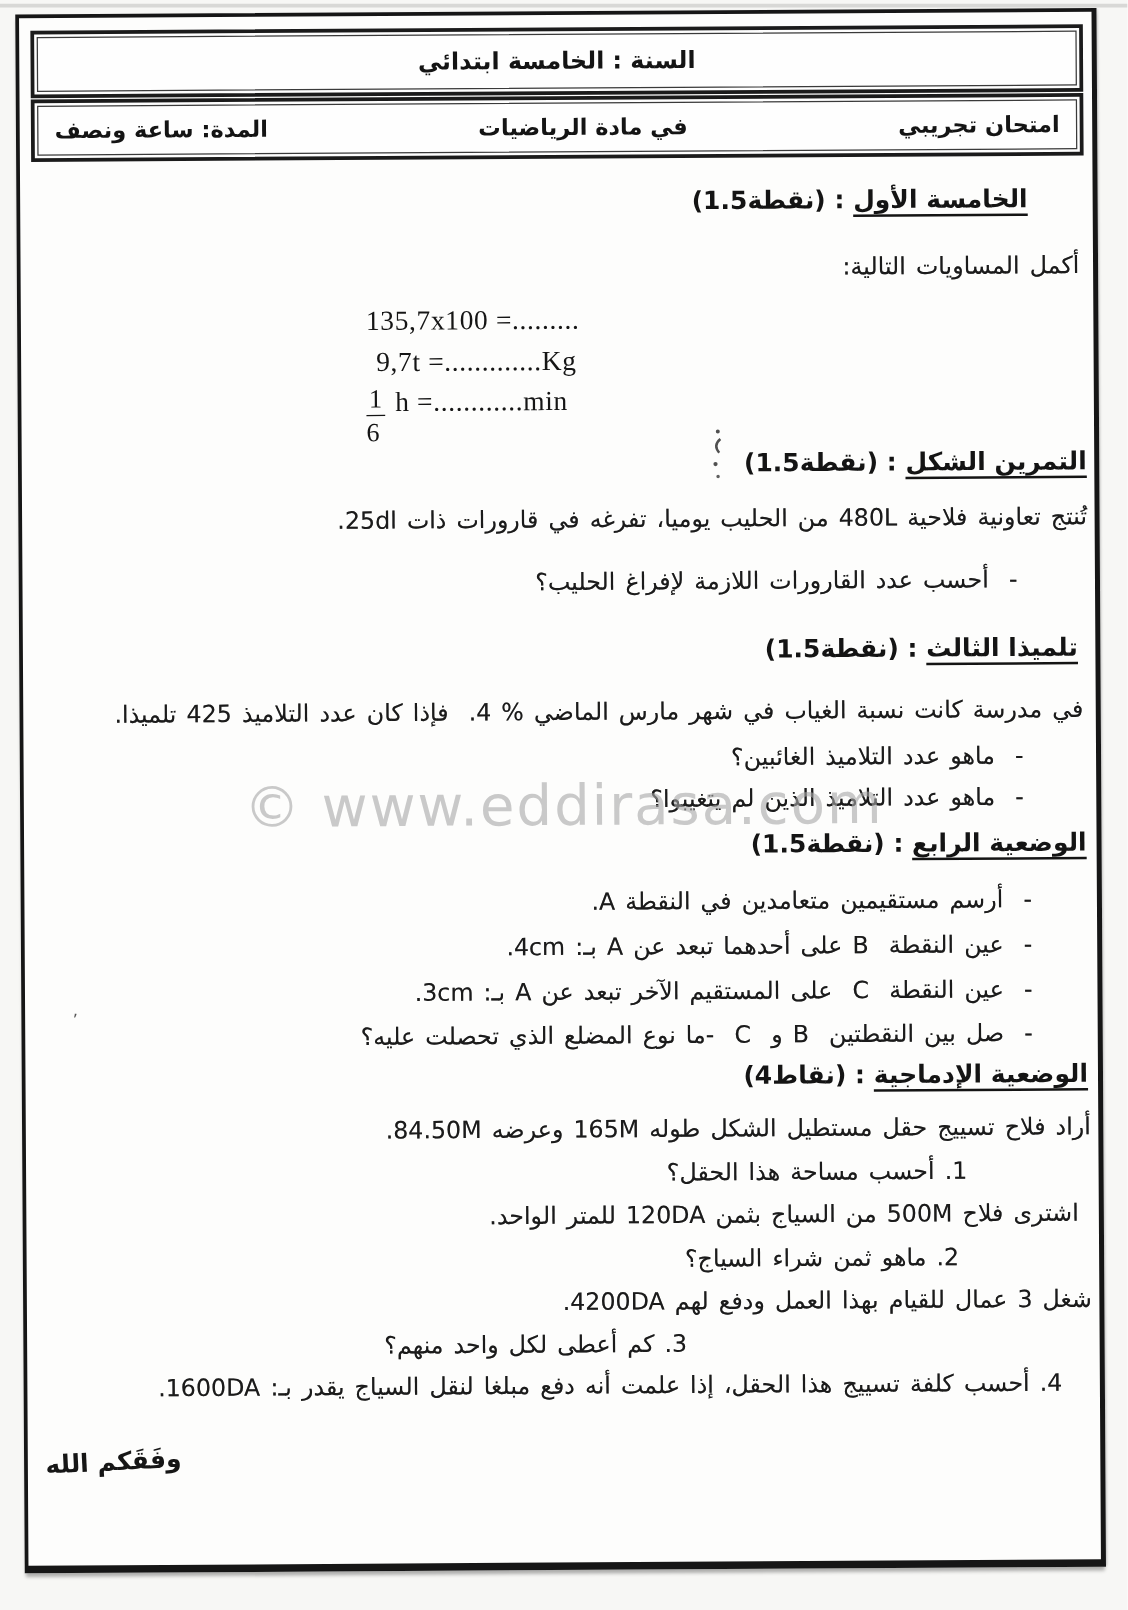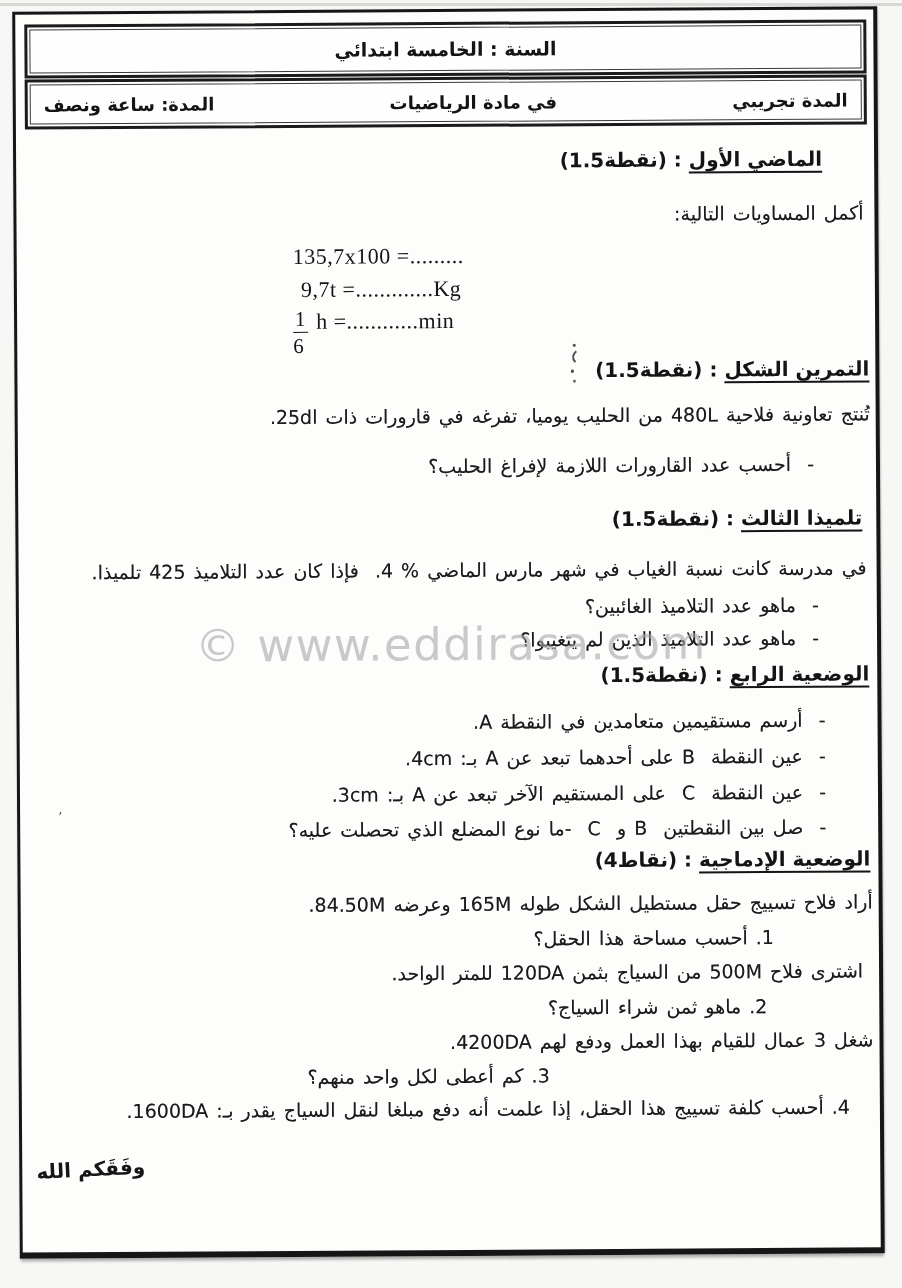--- a/index.html
+++ b/index.html
@@ -47,27 +47,27 @@
 <body>
 
 <div class="scan-top"></div>
 
 <div class="page-frame">
 
   <div class="hbox hbox1">
     <span>السنة : الخامسة ابتدائي</span>
   </div>
   <div class="hbox hbox2">
-    <span class="cell">المدة تجريبي</span>
+    <span class="cell">امتحان تجريبي</span>
     <span class="cell">في مادة الرياضيات</span>
     <span class="cell">المدة: ساعة ونصف</span>
   </div>
 
   <div class="hx" style="top:137px;right:52px;">
-    <span class="t">الماضي الأول</span><span> : </span><span>⁦(1.5نقطة)⁩</span>
+    <span class="t">الخامسة الأول</span><span> : </span><span>⁦(1.5نقطة)⁩</span>
   </div>
   <div class="ln" style="top:192px;right:11px;">أكمل المساويات التالية:</div>
   <div class="eq" style="top:231px;left:276px;">135,7x100 =.........</div>
   <div class="eq" style="top:264px;left:284px;">9,7t =.............Kg</div>
   <div class="eq eq3wrap" style="top:296px;left:276px;">
     <span class="frac">
       <span class="num">1</span>
       <span class="den">6</span>
     </span>
     <span>h =............min</span>

